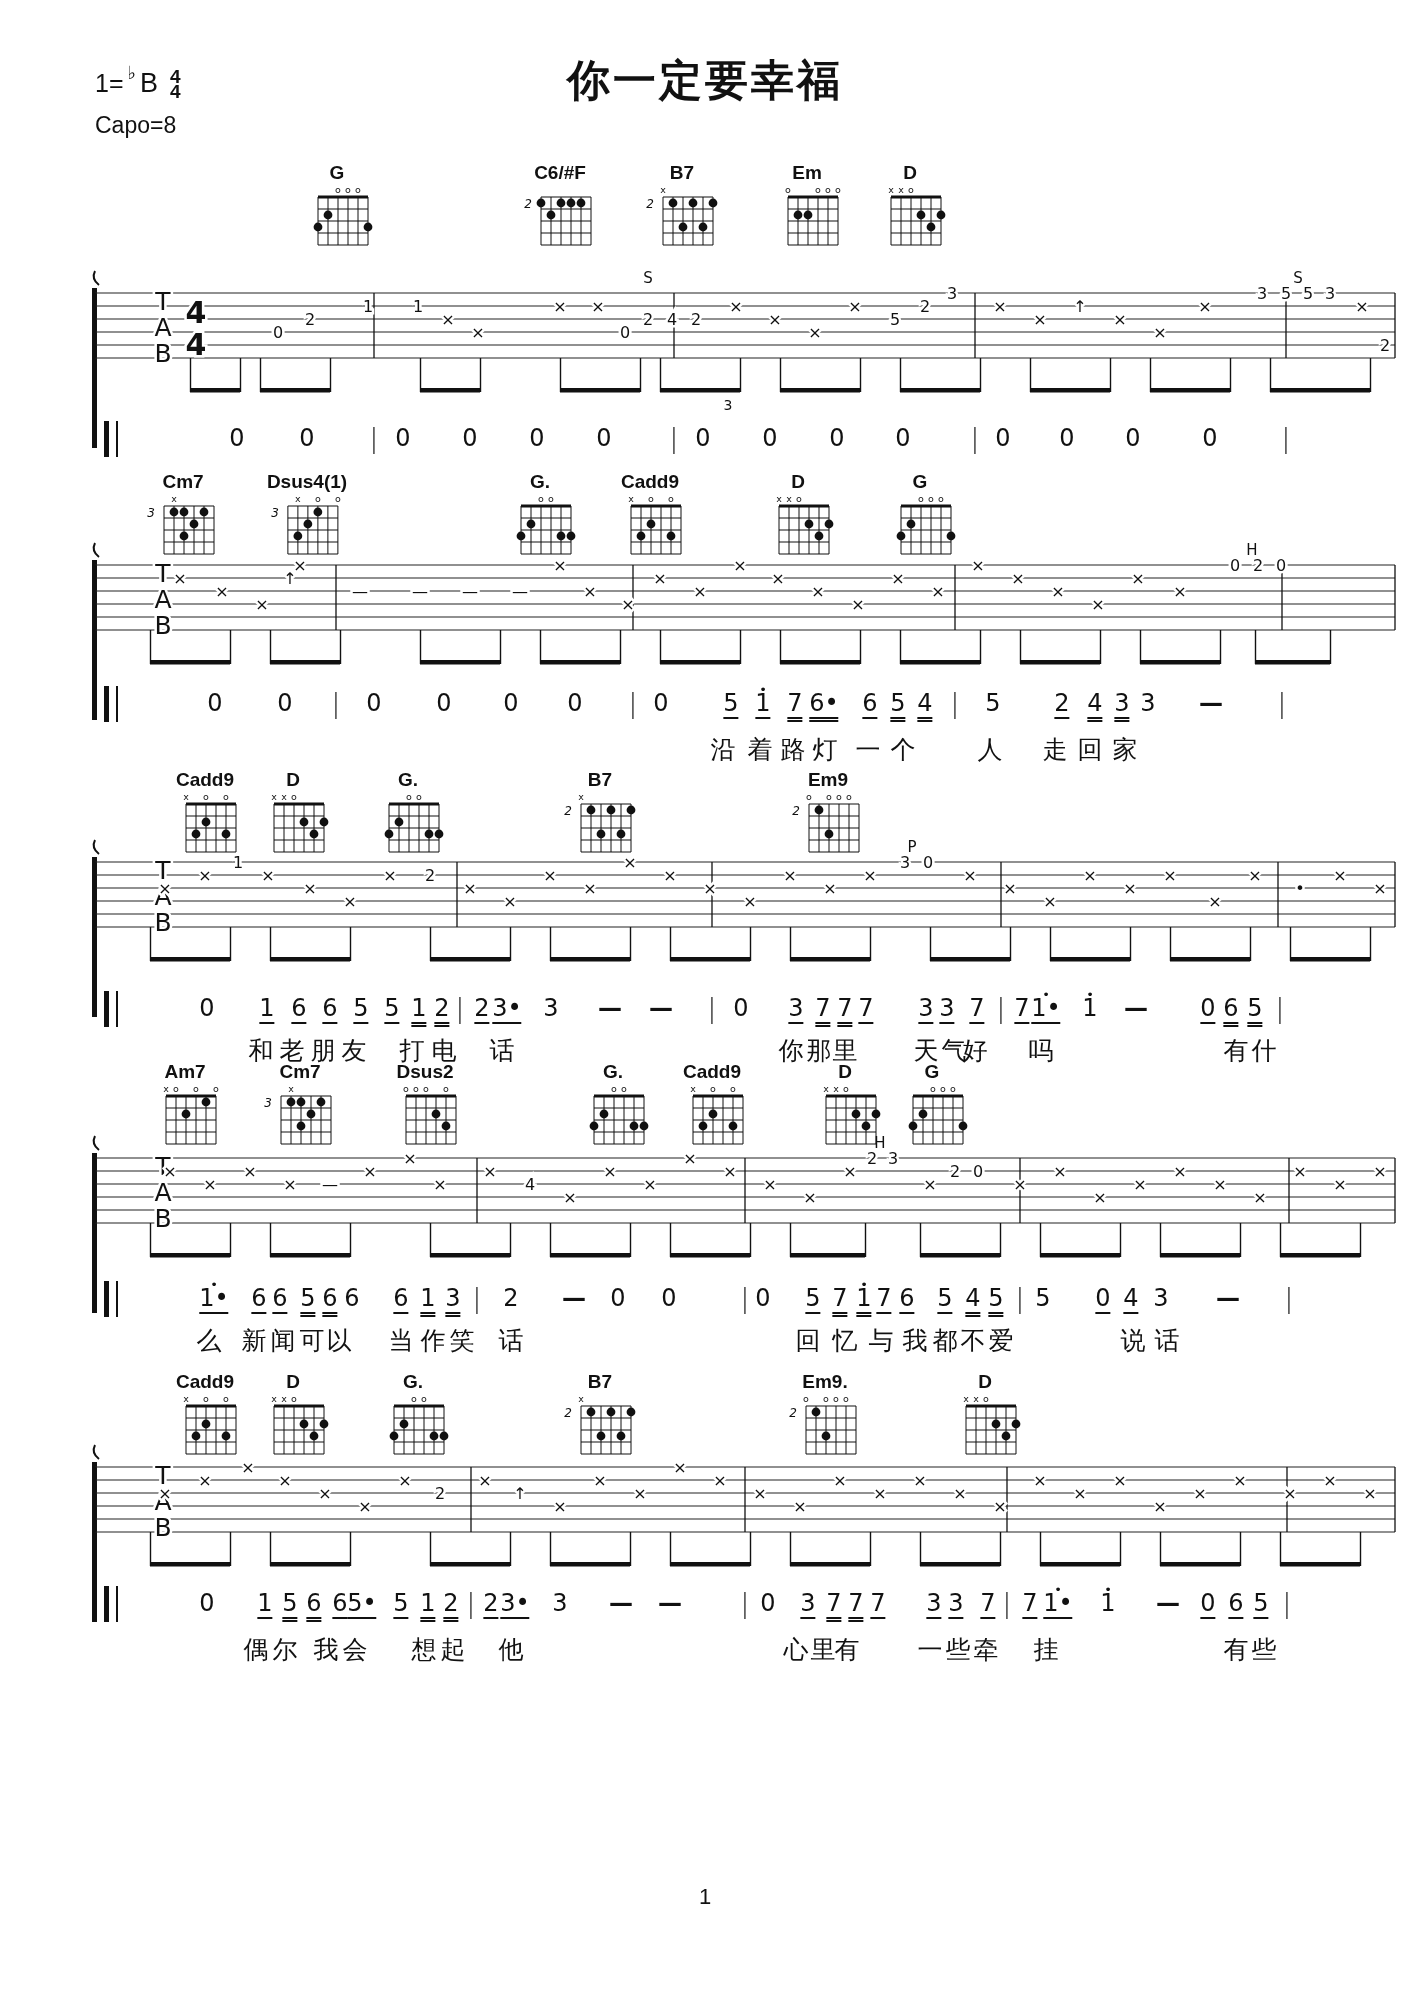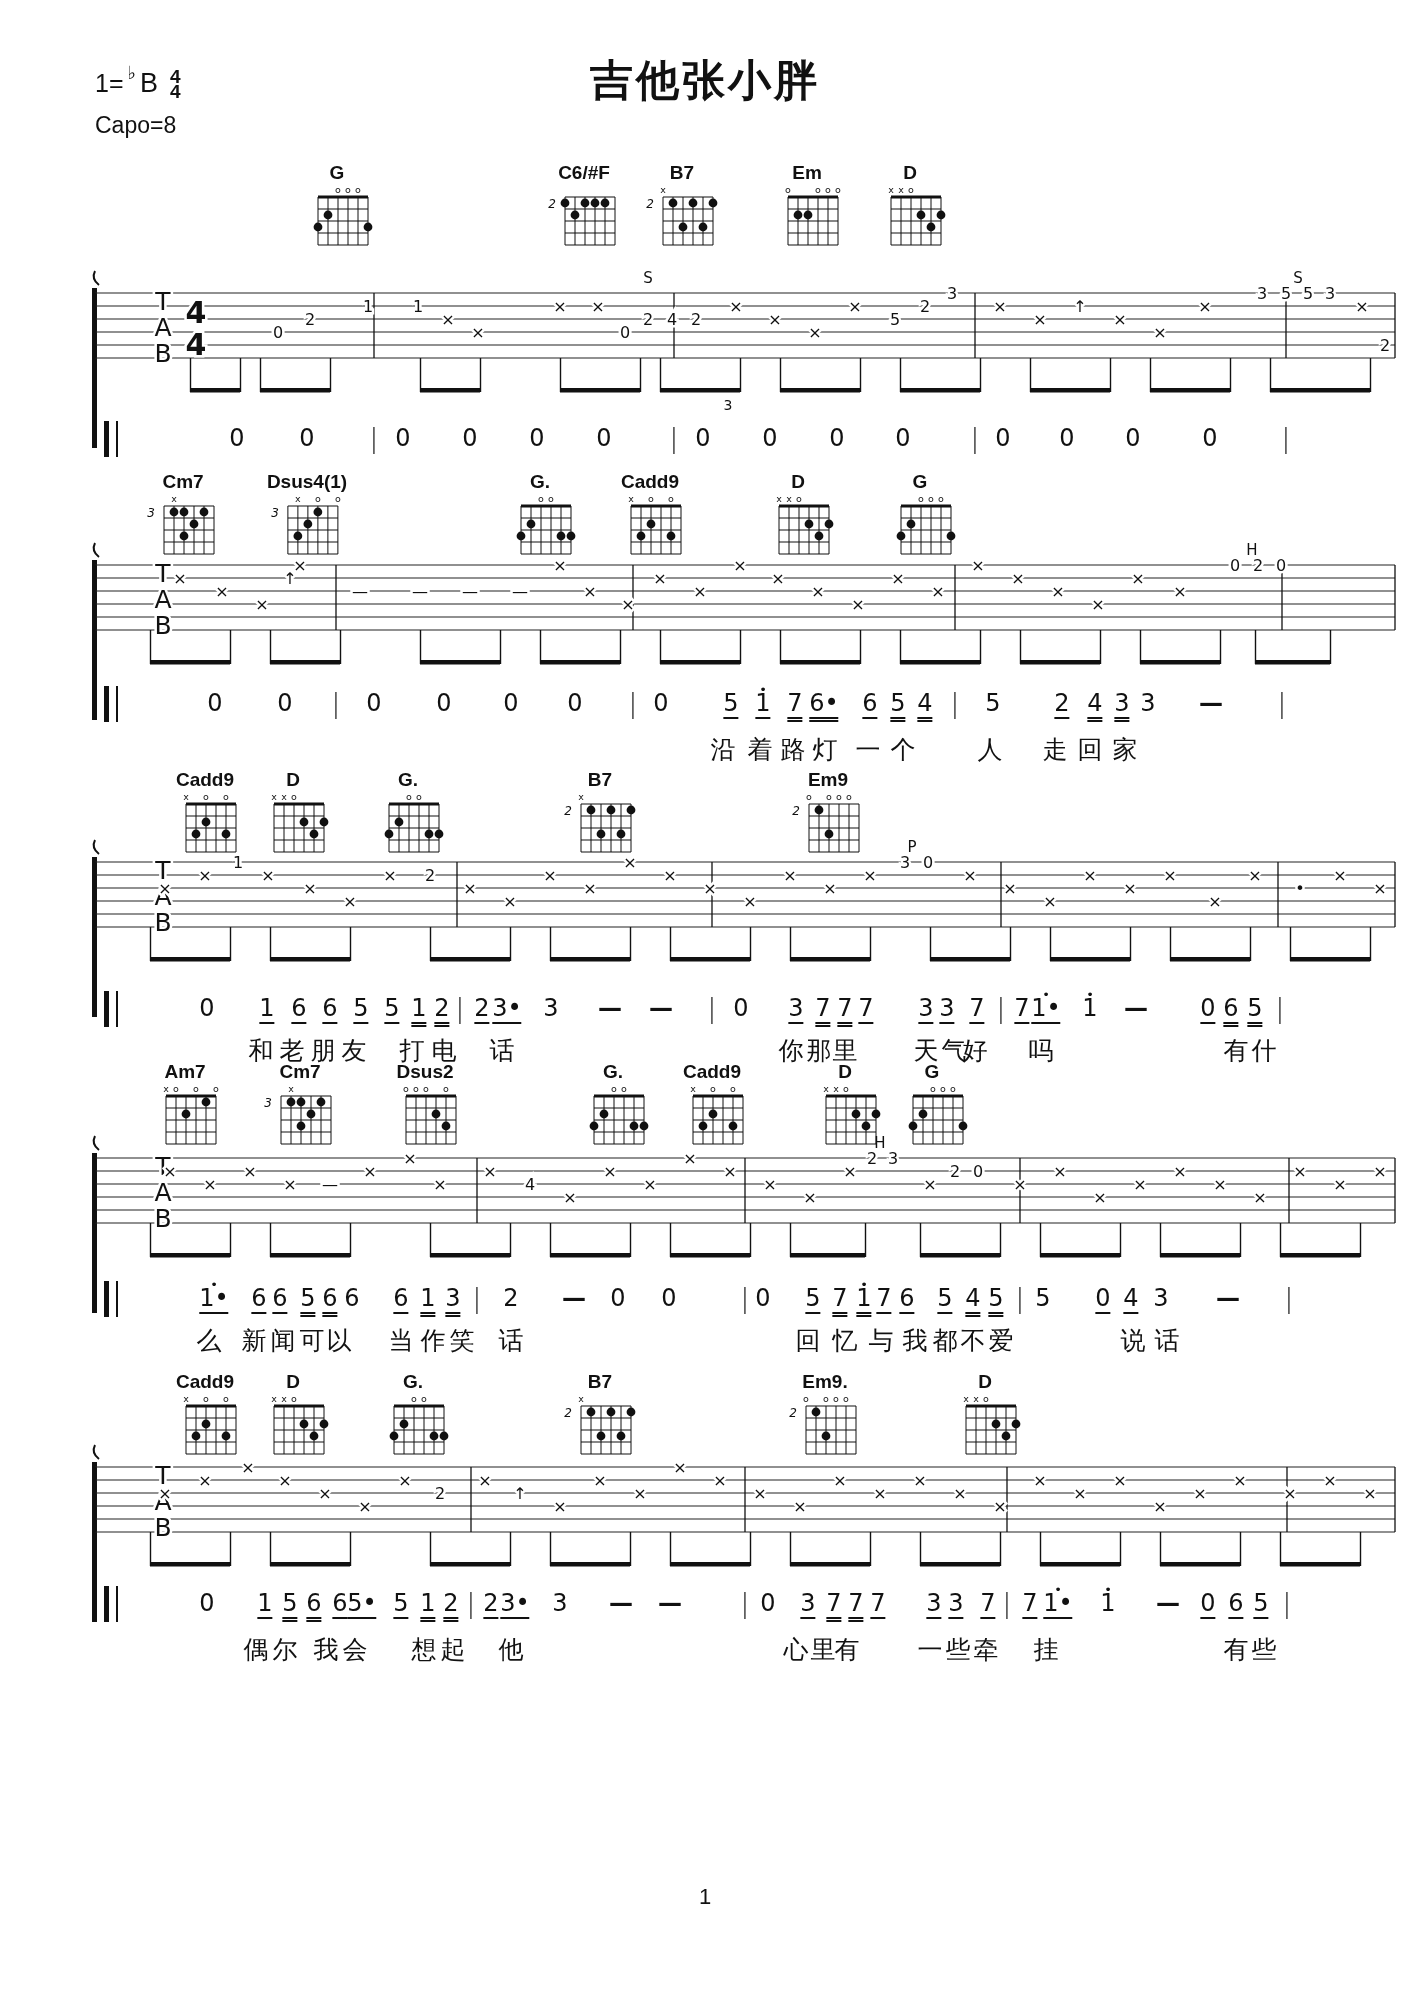--- a/index.html
+++ b/index.html
@@ -41,21 +41,21 @@
   <div class="keysig">
     <span>1=</span>
       <span class="flat">♭</span>
       <span class="keyletter">B</span>
     <span class="tsig">
       <span>4</span>
       <span>4</span>
     </span>
   </div>
   <div class="capo">Capo=8</div>
-  <div class="title">吉他张小胖</div>
+  <div class="title">你一定要幸福</div>
   <div class="pagenum">1</div>
 <div class="abs">
       <div class="chord" style="left: 337px; top: 163px;"><div class="cname">G</div><svg width="74" height="70" viewBox="-14 0 74 70">
           <text x="24" y="10" text-anchor="middle" font-size="9.5" fill="#111">o</text>
           <text x="34" y="10" text-anchor="middle" font-size="9.5" fill="#111">o</text>
           <text x="44" y="10" text-anchor="middle" font-size="9.5" fill="#111">o</text>
           <line x1="4" y1="14" x2="4" y2="62" stroke="#111" stroke-width="1"></line>
           <line x1="14" y1="14" x2="14" y2="62" stroke="#111" stroke-width="1"></line>
           <line x1="24" y1="14" x2="24" y2="62" stroke="#111" stroke-width="1"></line>
           <line x1="34" y1="14" x2="34" y2="62" stroke="#111" stroke-width="1"></line>
@@ -63,21 +63,21 @@
           <line x1="54" y1="14" x2="54" y2="62" stroke="#111" stroke-width="1"></line>
           <line x1="4" y1="14" x2="54" y2="14" stroke="#111" stroke-width="3"></line>
           <line x1="4" y1="26" x2="54" y2="26" stroke="#111" stroke-width="1.2"></line>
           <line x1="4" y1="38" x2="54" y2="38" stroke="#111" stroke-width="1.2"></line>
           <line x1="4" y1="50" x2="54" y2="50" stroke="#111" stroke-width="1.2"></line>
           <line x1="4" y1="62" x2="54" y2="62" stroke="#111" stroke-width="1.2"></line>
           <circle cx="4" cy="44" r="4.4" fill="#111"></circle>
           <circle cx="14" cy="32" r="4.4" fill="#111"></circle>
           <circle cx="54" cy="44" r="4.4" fill="#111"></circle>
         </svg></div>
-      <div class="chord" style="left: 584px; top: 163px;"><div class="cname">C6/#F</div><svg width="74" height="70" viewBox="-14 0 74 70">
+      <div class="chord" style="left: 560px; top: 163px;"><div class="cname">C6/#F</div><svg width="74" height="70" viewBox="-14 0 74 70">
           <text x="-5" y="25" text-anchor="end" font-size="12" font-style="italic" fill="#111">2</text>
           <line x1="4" y1="14" x2="4" y2="62" stroke="#111" stroke-width="1"></line>
           <line x1="14" y1="14" x2="14" y2="62" stroke="#111" stroke-width="1"></line>
           <line x1="24" y1="14" x2="24" y2="62" stroke="#111" stroke-width="1"></line>
           <line x1="34" y1="14" x2="34" y2="62" stroke="#111" stroke-width="1"></line>
           <line x1="44" y1="14" x2="44" y2="62" stroke="#111" stroke-width="1"></line>
           <line x1="54" y1="14" x2="54" y2="62" stroke="#111" stroke-width="1"></line>
           <line x1="4" y1="14" x2="54" y2="14" stroke="#111" stroke-width="1.2"></line>
           <line x1="4" y1="26" x2="54" y2="26" stroke="#111" stroke-width="1.2"></line>
           <line x1="4" y1="38" x2="54" y2="38" stroke="#111" stroke-width="1.2"></line>

